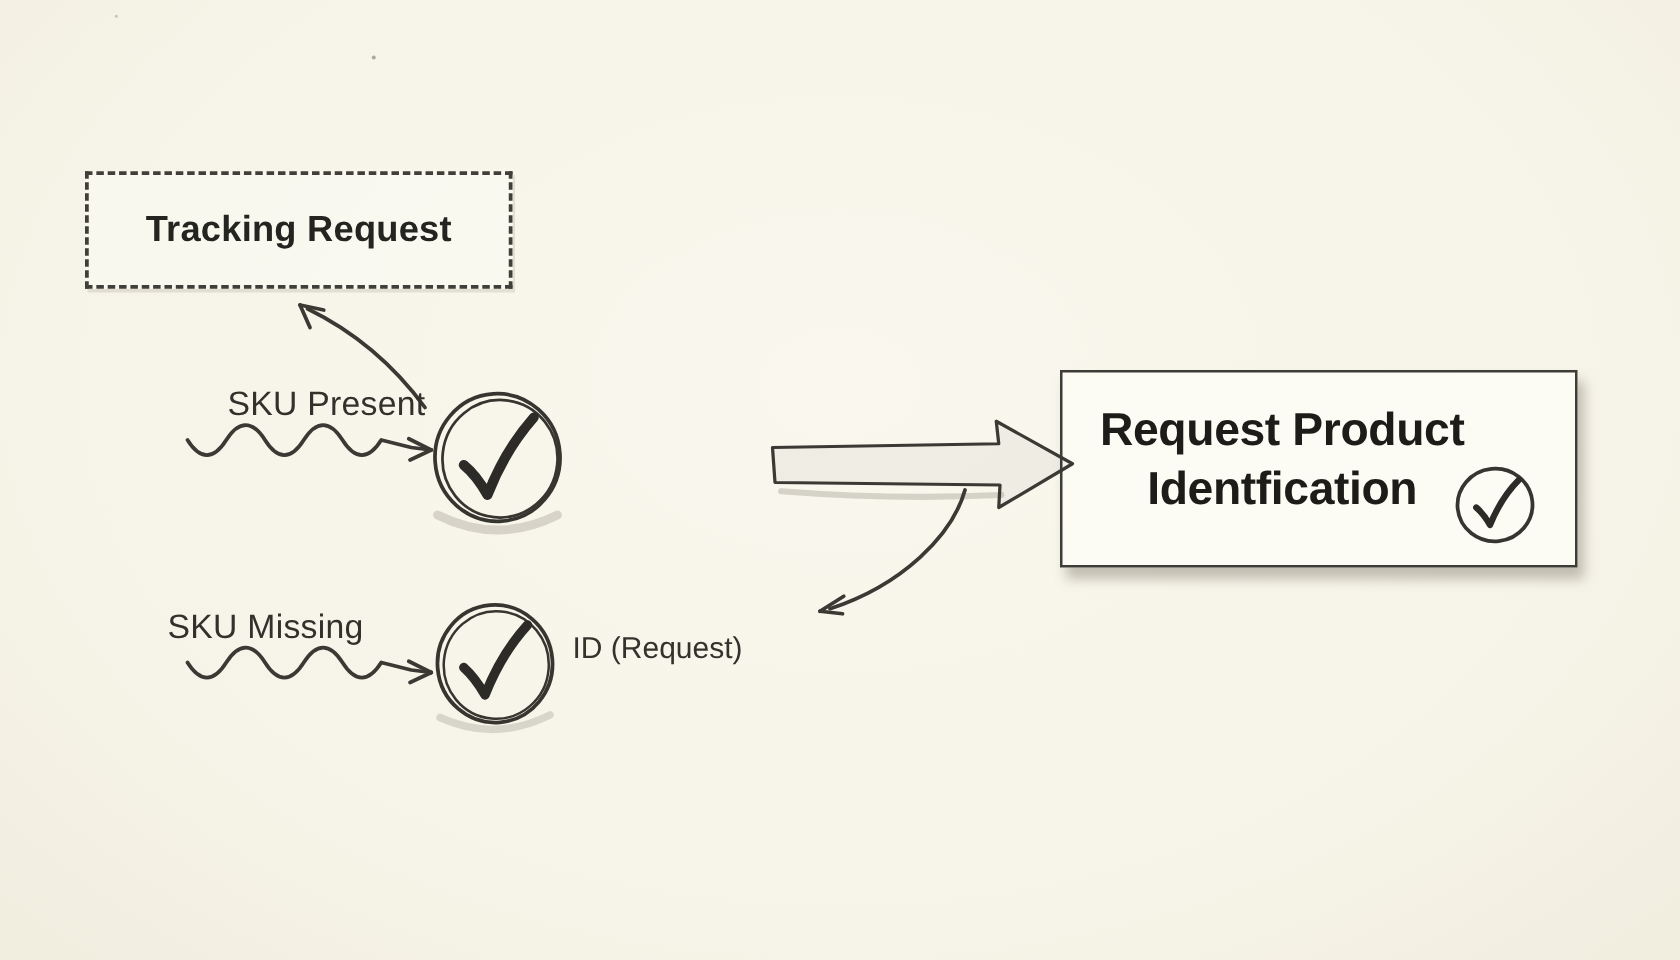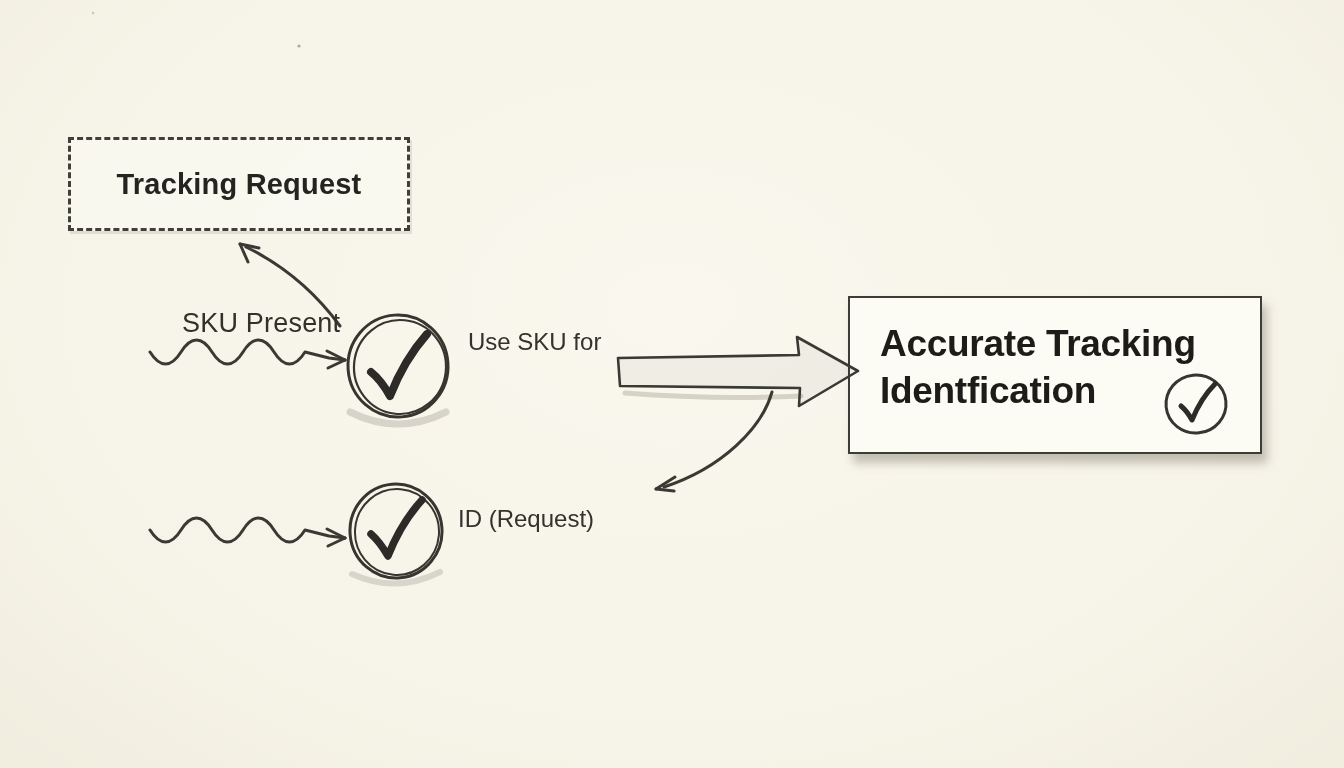--- a/index.html
+++ b/index.html
@@ -5,20 +5,21 @@
   html,body{margin:0;padding:0;}
   body{
     font-family:"Liberation Sans", sans-serif;
     background:#e9e6da;
   }
   .canvas{
     position:relative;
     width:1344px;height:768px;
     overflow:hidden;
     background:radial-gradient(ellipse at 50% 40%, #faf8ee 0%, #f6f3e8 65%, #f1eee0 100%);
+    text-align:center;
   }
   .overlay{
     position:absolute;left:0;top:0;width:1344px;height:768px;
     z-index:2;pointer-events:none;
   }
   
   .tracking-box{
     position:absolute;left:68px;top:137px;width:336px;height:88px;
     border:3px dashed #403f39;
     background:rgba(252,251,244,0.55);
@@ -117,28 +118,28 @@
     </g>
   </svg>
 
   <div class="tracking-box">
     <span>Tracking Request</span>
   </div>
 
   <div class="hand-label lbl-sku-present">SKU Present</div>
 
   <div class="caption cap-use-sku">
-    <div>Use SKU for</div>
   </div>
 
   <div class="result-box">
     <div class="result-text">
-      <div>Accurate Tracking</div>
+      <div>Request Product</div>
       <div>Identfication</div>
     </div>
   </div>
 
+  <div class="hand-label lbl-sku-missing">SKU Missing</div>
 
   <div class="caption cap-use-shopify">
     <div>ID (Request)</div>
   </div>
 
 </div>
 
 </body></html>

